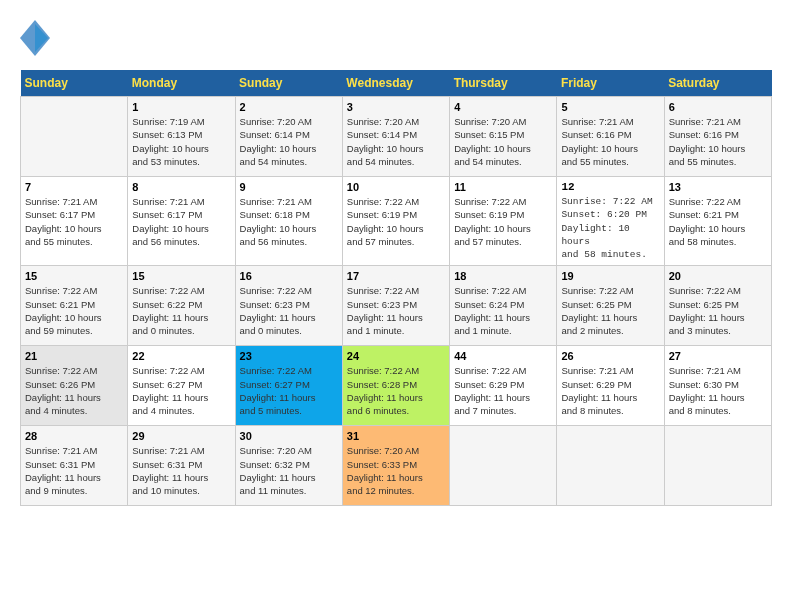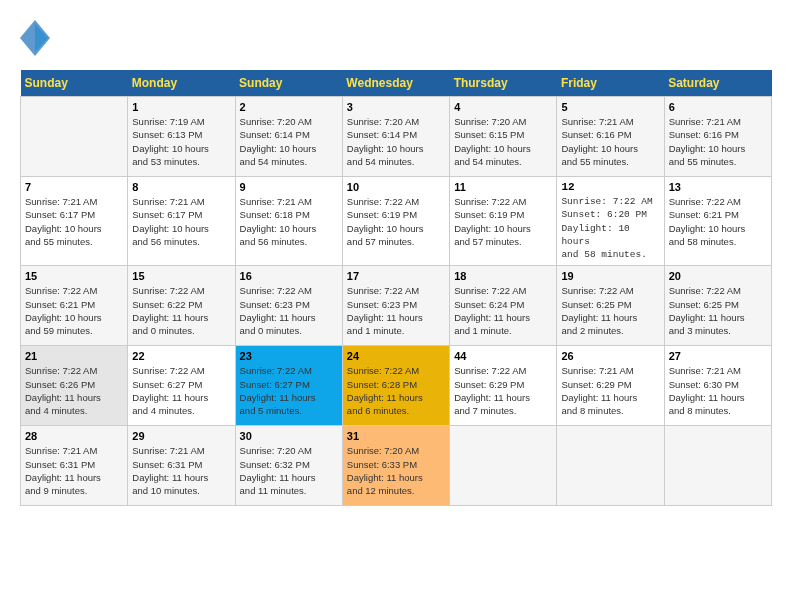--- a/index.html
+++ b/index.html
@@ -272,21 +272,21 @@
 Daylight: 11 hours
 and 4 minutes.</div>
         </td>
         <td style="background-color: #0ea5e9; margin-left: 44px;">
           <span class="day-number">23</span>
           <div class="day-info" style="white-space: pre-line;">Sunrise: 7:22 AM
 Sunset: 6:27 PM
 Daylight: 11 hours
 and 5 minutes.</div>
         </td>
-        <td style="background-color: #eab308;">
+        <td style="background-color: #bef264;">
           <span class="day-number">24</span>
           <div class="day-info" style="white-space: pre-line;">Sunrise: 7:22 AM
 Sunset: 6:28 PM
 Daylight: 11 hours
 and 6 minutes.</div>
         </td>
         <td style="background-color: rgb(255, 255, 255);">
           <span class="day-number">44</span>
           <div class="day-info" style="white-space: pre-line;">Sunrise: 7:22 AM
 Sunset: 6:29 PM

